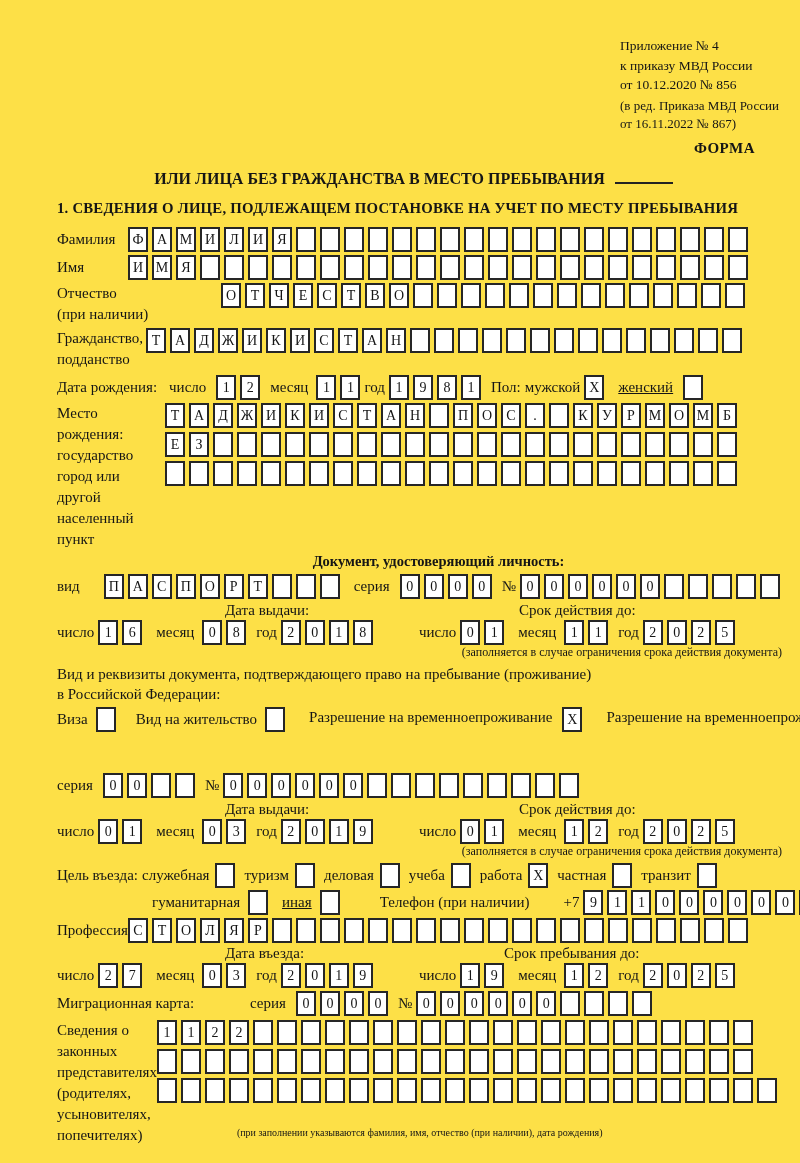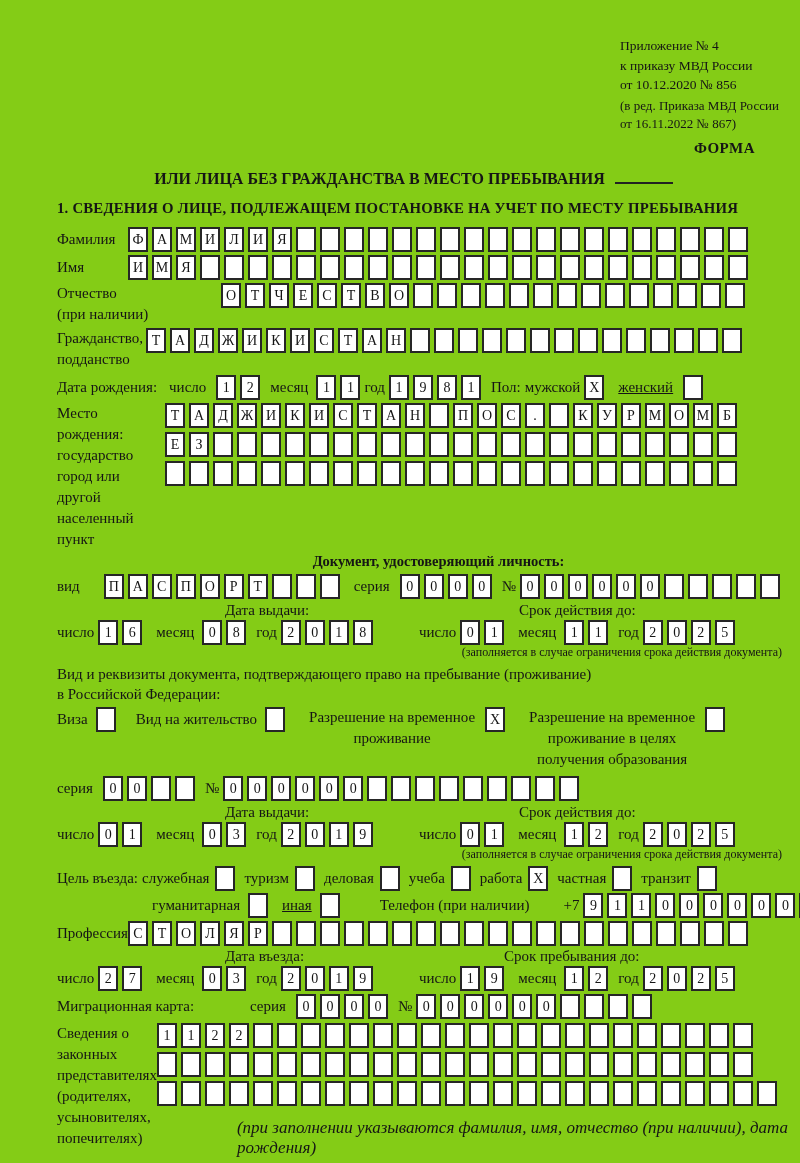--- a/index.html
+++ b/index.html
@@ -1,16 +1,16 @@
 <!DOCTYPE html>
 <html><head>
 <meta charset="utf-8">
 <style>
   html,body{margin:0;padding:0;background:#fff;}
-  .page{width:800px;height:1163px;background:#84cc16;color:#151515;
+  .page{width:800px;height:1163px;background:#fde047;color:#151515;
     font-family:"Liberation Serif",serif;font-size:15px;
     box-sizing:border-box;padding:36px 10px 0 57px;overflow:hidden;position:relative;}
   .appendix{margin-left:563px;font-size:13.5px;line-height:1.45;}
   .amendment{margin-left:563px;font-size:13px;line-height:1.42;margin-top:2px;}
   .forma{text-align:right;padding-right:35px;font-weight:bold;font-size:15px;margin-top:6px;letter-spacing:.5px;}
   .title{margin-top:10px;text-align:center;font-weight:bold;font-size:16px;line-height:1.5;margin-left:-20px;}
   .title-underline{display:inline-block;width:58px;border-bottom:2px solid #222;height:14px;margin-left:10px;}
   .section{margin-top:9px;font-weight:bold;font-size:14.8px;letter-spacing:.2px;}
   .row{display:flex;align-items:center;margin-bottom:3px;}
   .row.top{align-items:flex-start;}
@@ -42,32 +42,32 @@
   .dlbl{margin-right:4px;flex:0 0 auto;}
   .ml10{margin-left:10px;}.ml8{margin-left:8px;}.ml6{margin-left:6px;}.ml4{margin-left:4px;}
   .ml14{margin-left:14px;text-decoration:underline;}.ml20{margin-left:20px;}.ml24{margin-left:24px;}.ml30{margin-left:30px;}
   .ml40{margin-left:40px;}.ml95{margin-left:95px;}
   .note{text-align:right;padding-right:8px;font-size:12px;height:15px;line-height:15px;margin-bottom:2px;}
   .intro{line-height:20px;margin-top:4px;}
   .r-options{margin-top:3px;margin-bottom:6px;min-height:60px;}
   .opt{display:flex;align-items:center;flex:0 0 auto;}
   .opt .cb{margin-left:8px;}
   .opt.multi{align-items:flex-start;}
-  .optlines{display:flex;flex-direction:column;text-align:center;line-height:21px;}
+  .optlines{display:flex;flex-direction:row;text-align:center;line-height:21px;}
   .opt.multi .cb{margin-left:10px;margin-top:0;}
   .r-goal{margin-top:4px;margin-bottom:2px;}
   .r-goal .opt{margin-right:9px;}
   .r-goal .opt .cb{margin-left:6px;}
   .r-hum{margin-bottom:2px;}
   .r-hum .opt .cb{margin-left:8px;}
   .r-prof{margin-top:3px;margin-bottom:2px;}
   .entry-titles{margin-top:1px;}
   .r-migr{margin-top:3px;}
   .r-reps{margin-top:4px;}
-  .reps-caption{font-size:17px;margin-left:80px;margin-top:8px;font-style:italic;}
+  .reps-caption{font-size:10px;margin-left:80px;margin-top:20px;}
 </style>
 </head>
 <body>
 
 <div class="page">
 
   <div class="appendix">
     <div>Приложение № 4</div>
     <div>к приказу МВД России</div>
     <div>от 10.12.2020 № 856</div>

